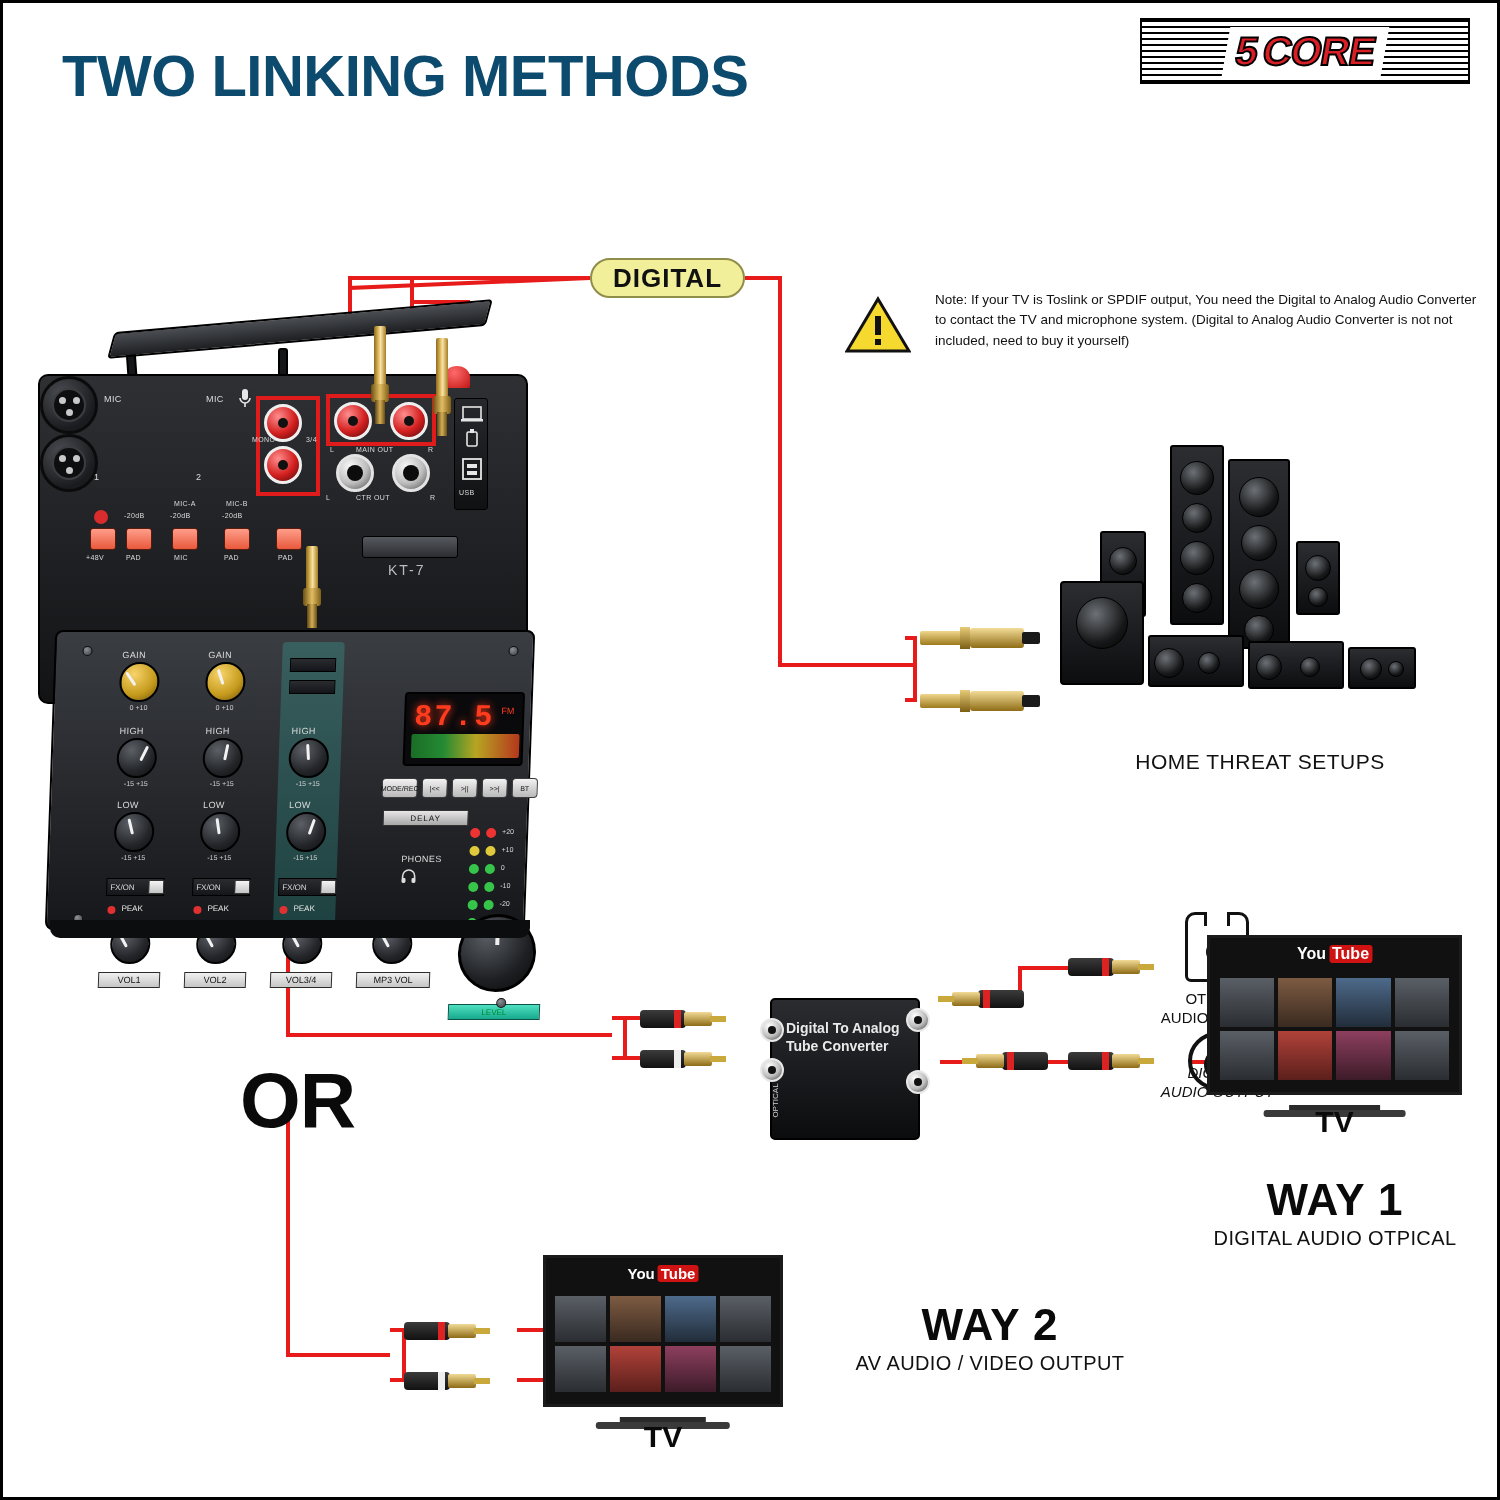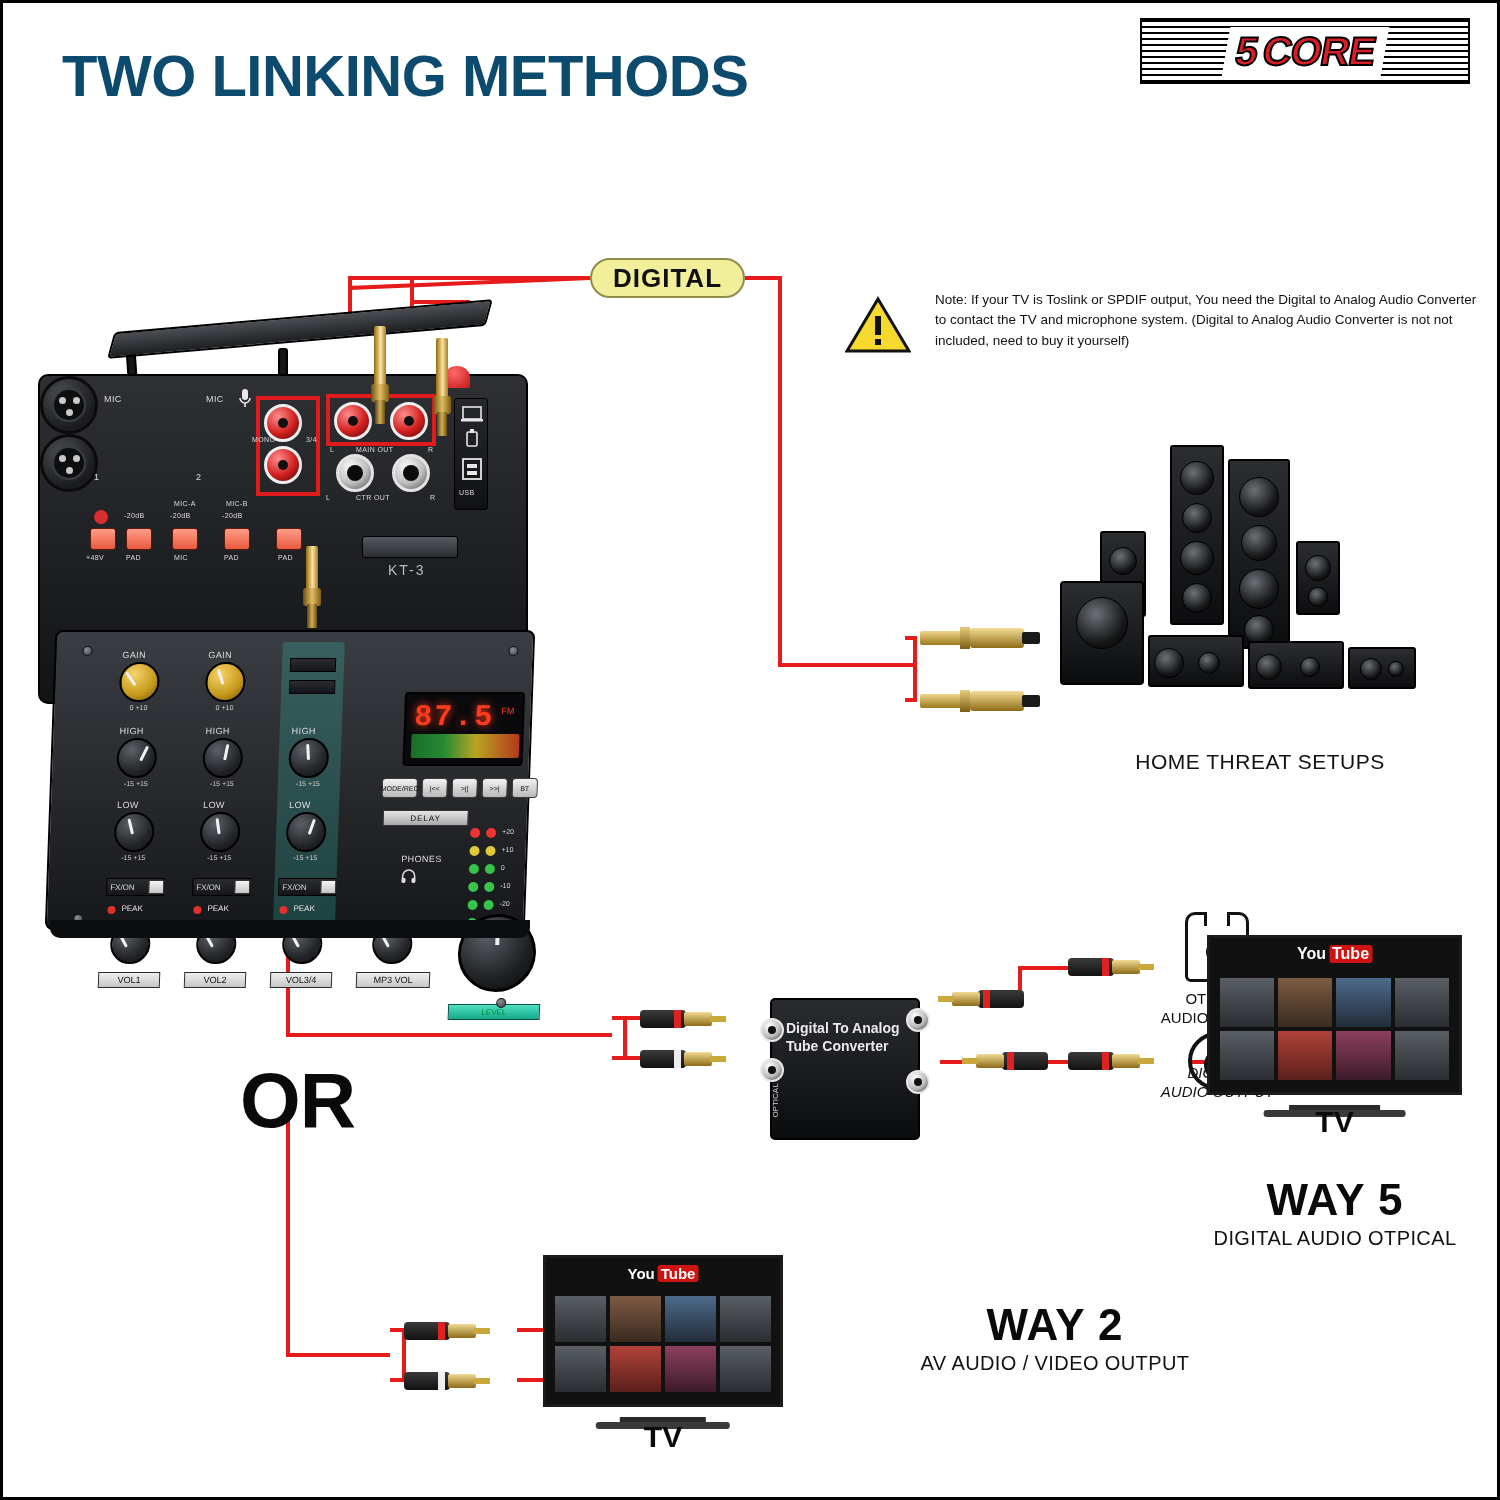--- a/index.html
+++ b/index.html
@@ -408,21 +408,21 @@
 
     <div class="lbl sm" style="left:186px; top:124px;">MIC-B</div>
     <div class="lbl sm" style="left:182px; top:136px;">-20dB</div>
     <div class="btn-sq" style="left:184px; top:152px;"></div>
     <div class="lbl sm" style="left:184px; top:178px;">PAD</div>
 
     <div class="btn-sq" style="left:236px; top:152px;"></div>
     <div class="lbl sm" style="left:238px; top:178px;">PAD</div>
 
     <div style="position:absolute; left:322px; top:160px; width:96px; height:22px; background:linear-gradient(#55585e,#2b2d31); border:1px solid #000; border-radius:3px;"></div>
-    <div class="lbl" style="left:348px; top:186px; font-size:14px; letter-spacing:2px; color:#b9bcc0;">KT-3</div>
+    <div class="lbl" style="left:348px; top:186px; font-size:14px; letter-spacing:2px; color:#b9bcc0;">KT-7</div>
 
     <div style="position:absolute; left:404px; top:-10px; width:26px; height:22px; border-radius:50% 50% 2px 2px; background:radial-gradient(circle at 40% 30%,#ff6a6a,#c21515);"></div>
   </div>
 
   <div class="jack" style="left:343px; top:26px;">
       <div class="tip"></div>
       <div class="collar"></div>
       <div class="barrel"></div>
     </div>
   <div class="jack" style="left:405px; top:38px;">
@@ -718,21 +718,21 @@
         <div></div>
         <div></div>
     </div>
   </div>
   <div class="stand"></div>
   <div class="base"></div>
 </div>
 <div class="tvcap" style="left:1207px; top:1105px; width:255px;">TV</div>
 
 <div class="way" style="left:1175px; top:1175px; width:320px;">
-  <div class="big">WAY 5</div>
+  <div class="big">WAY 1</div>
   <div class="sub">DIGITAL AUDIO OTPICAL</div>
 </div>
 
 <div class="rcaplug" style="left:404px; top:1320px;">
   <div class="body"></div>
     <div class="stripe"></div>
     <div class="mtl"></div>
     <div class="pin"></div>
 </div>
 <div class="rcaplug w" style="left:404px; top:1370px;">
@@ -757,16 +757,16 @@
         <div></div>
         <div></div>
         <div></div>
     </div>
   </div>
   <div class="stand"></div>
   <div class="base"></div>
 </div>
 <div class="tvcap" style="left:543px; top:1420px; width:240px;">TV</div>
 
-<div class="way" style="left:845px; top:1300px; width:420px;">
+<div class="way" style="left:780px; top:1300px; width:420px;">
   <div class="big">WAY 2</div>
   <div class="sub">AV AUDIO / VIDEO OUTPUT</div>
 </div>
 
 </body></html>

